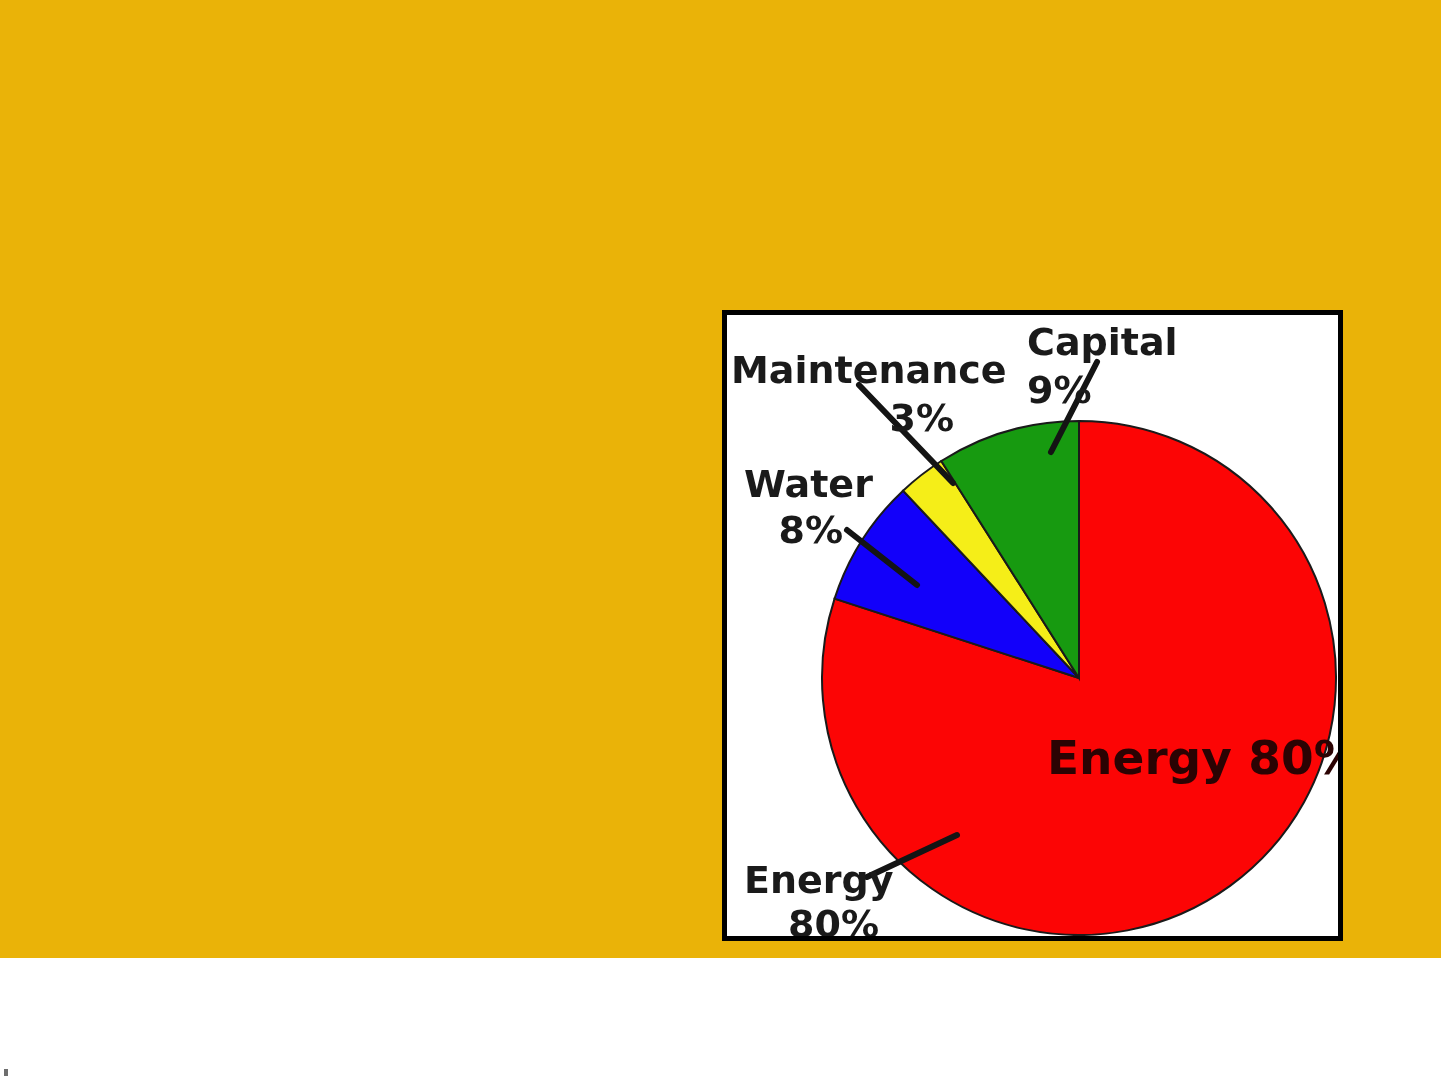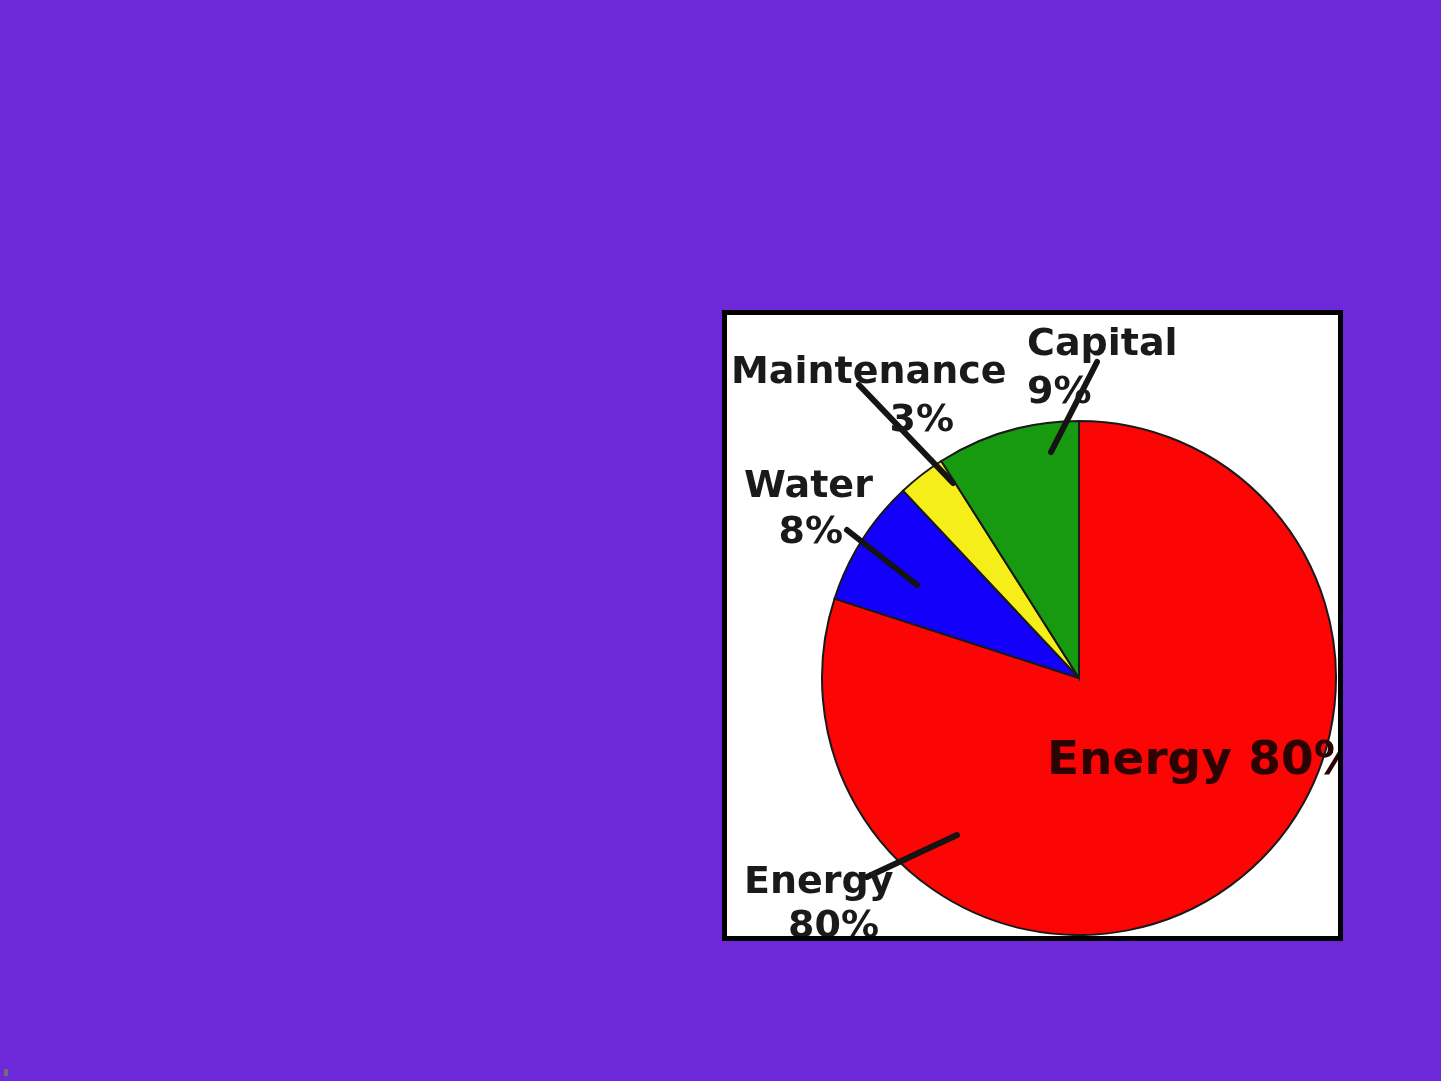--- a/index.html
+++ b/index.html
@@ -14,22 +14,22 @@
     position: relative;
     overflow: hidden;
     font-family: "DejaVu Sans", sans-serif;
   }
 
   
   #page {
     position: absolute;
     left: 0; top: 0;
     width: 1441px;
-    height: 1081px;
-    background: #6d28d9;
+    height: 958px;
+    background: #eab308;
   }
 
   
   #chart-frame {
     position: absolute;
     left: 722px;
     top: 310px;
     width: 621px;
     height: 631px;
     box-sizing: border-box;

